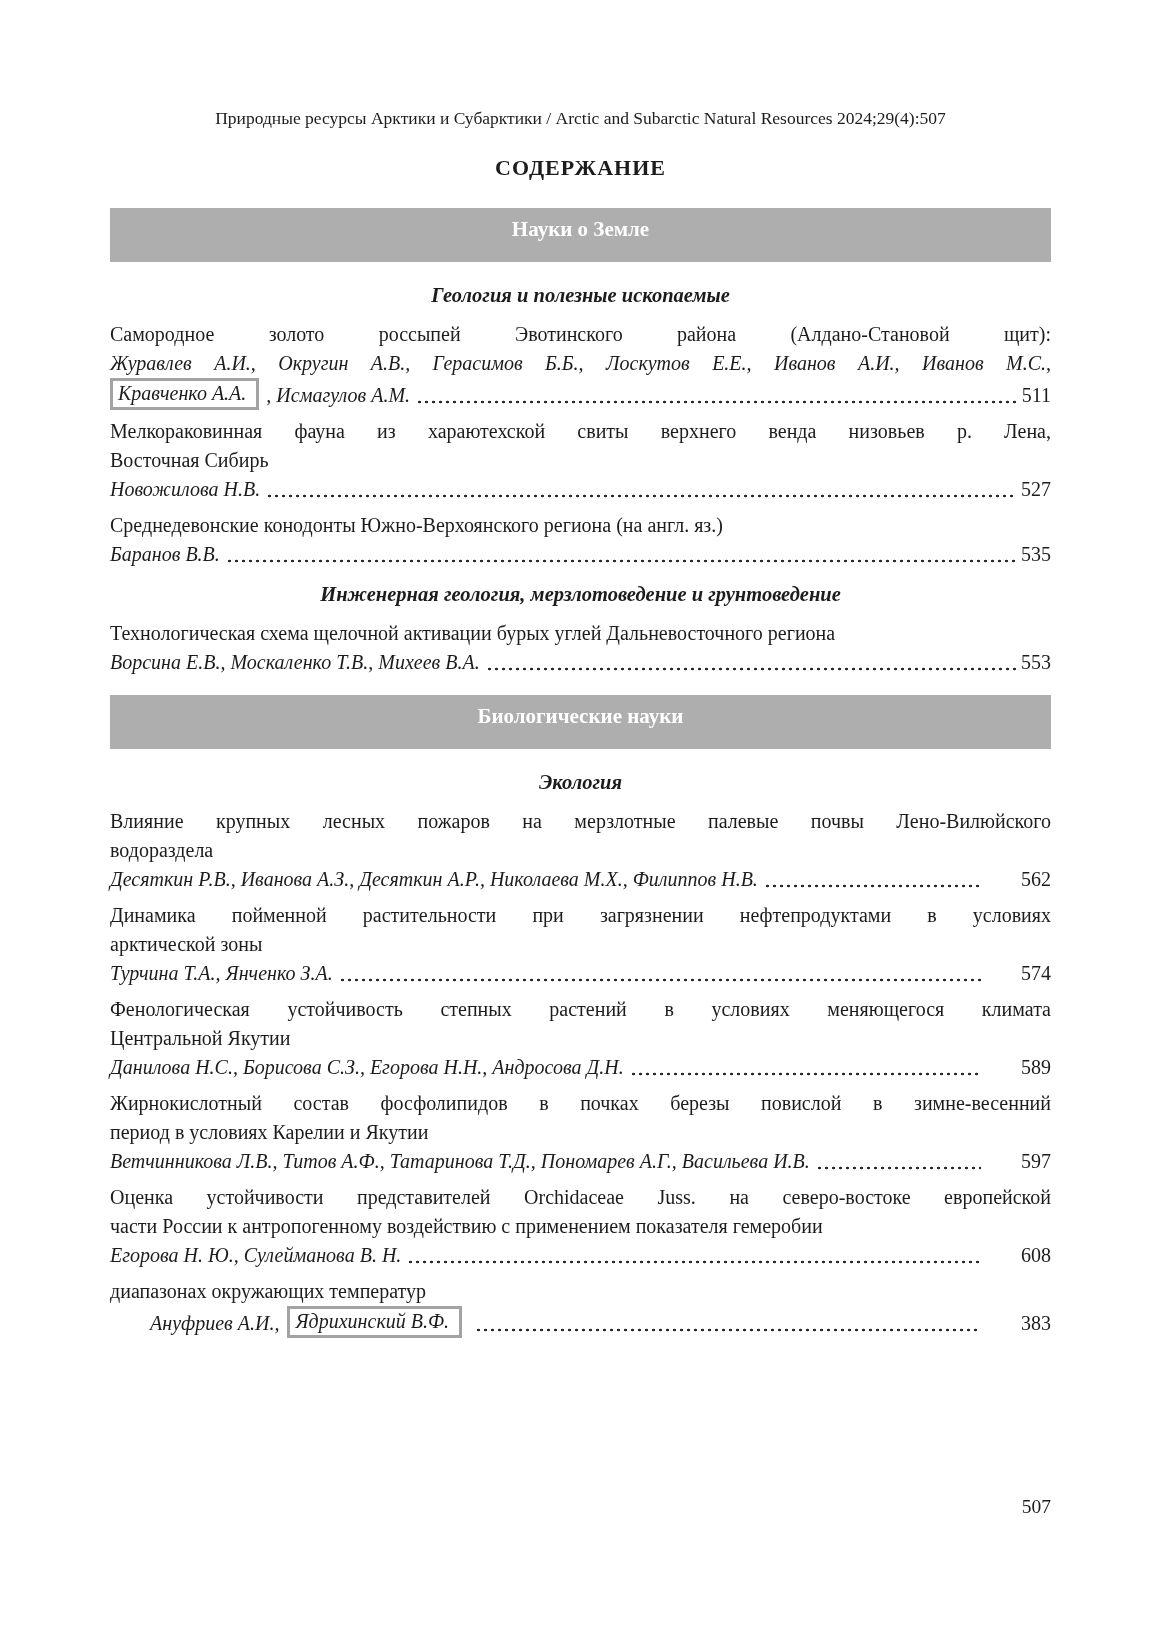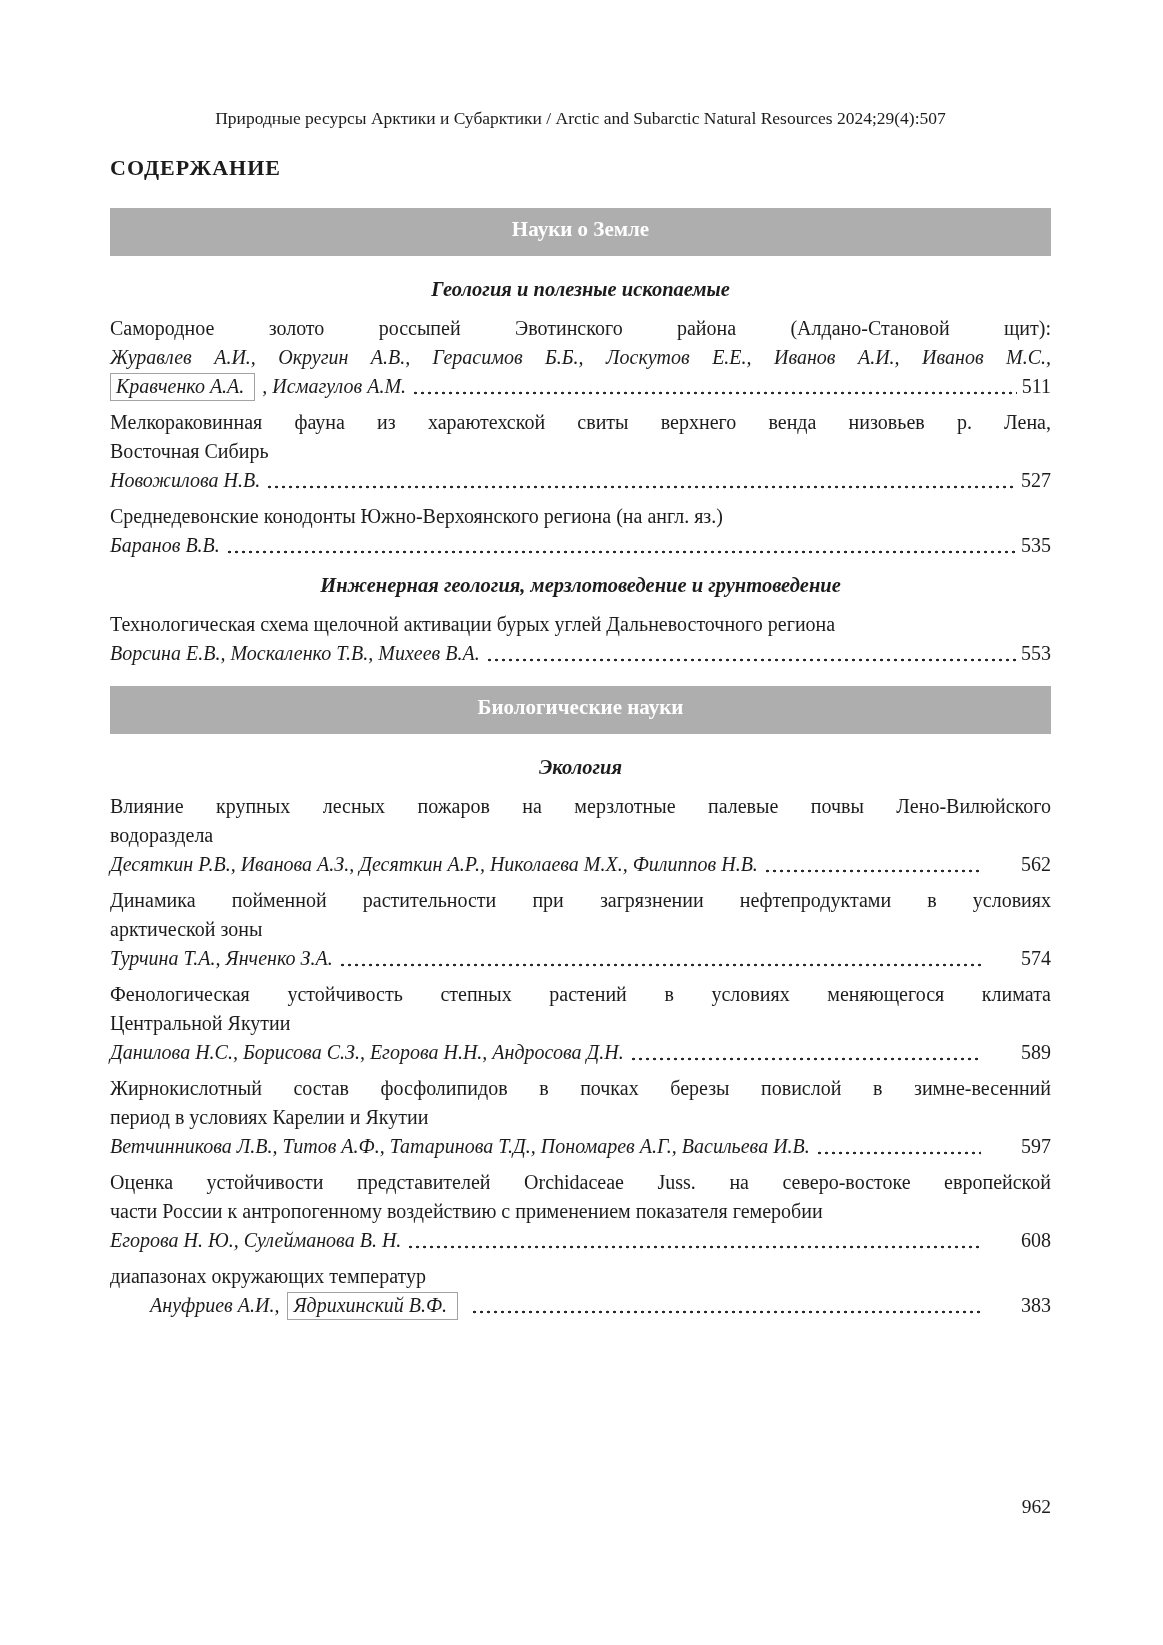--- a/index.html
+++ b/index.html
@@ -18,28 +18,29 @@
     padding-top: 106px;
   }
   .journal-header {
     text-align: center;
     font-size: 17.5px;
     line-height: 24px;
     white-space: nowrap;
   }
   .toc-title {
     margin: 24px 0 0 0;
+    text-align: center;
     font-size: 22px;
     line-height: 28px;
     font-weight: bold;
     letter-spacing: 1px;
   }
   .section-bar {
     margin-top: 26px;
-    height: 48px;
+    height: 54px;
     line-height: 42px;
     background: #aeaeae;
     color: #ffffff;
     text-align: center;
     font-size: 21px;
     font-weight: bold;
   }
   .section-bar.second { margin-top: 18px; }
   .group-heading {
     margin: 18px 0 0 0;
@@ -63,21 +64,21 @@
   }
   .authors-line.just { text-align: justify; text-align-last: justify; }
   .authors-row {
     display: flex;
     align-items: flex-end;
     font-style: italic;
   }
   .authors-row .pre-box { margin-right: 8px; margin-left: 40px; }
   .boxed-name {
     display: inline-block;
-    border: 1px solid #a3a3a3;
+    border: 3px solid #a3a3a3;
     padding: 0 10px 1px 5px;
     margin-right: 7px;
     line-height: 25px;
   }
   .leader {
     flex: 1 1 auto;
     height: 4px;
     margin: 0 2px 6px 6px;
     background-image: radial-gradient(circle, #2b2b2b 1.2px, rgba(0,0,0,0) 1.6px);
     background-size: 7px 4px;
@@ -223,13 +224,13 @@
         <span class="boxed-name">Ядрихинский В.Ф.</span>
         <span class="leader"></span>
         <span class="page-num">383</span>
       </div>
     </div>
 
   </div>
 
 </div>
 
-<div class="page-footer">962</div>
+<div class="page-footer">507</div>
 
 </body></html>

